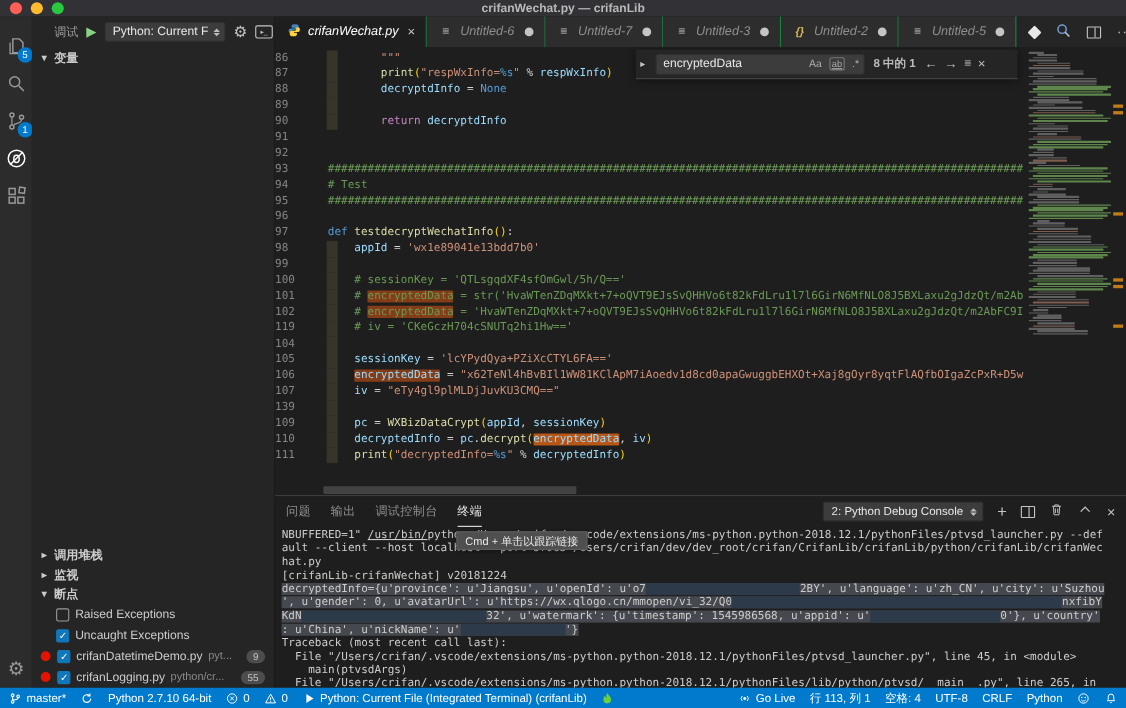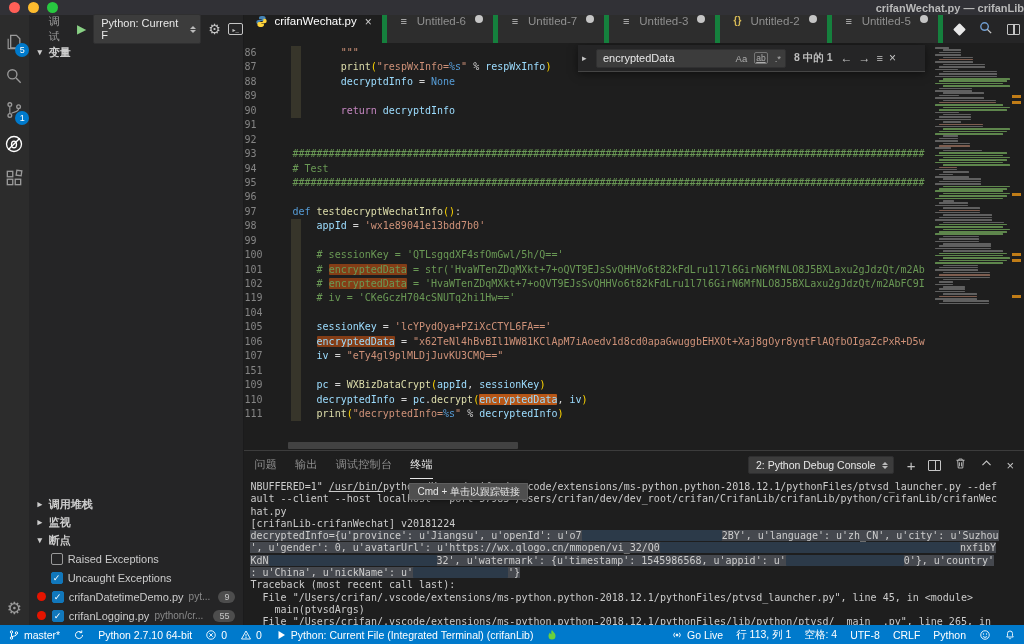--- a/index.html
+++ b/index.html
@@ -4,21 +4,21 @@
 <style>
   * { margin:0; padding:0; box-sizing:border-box; }
   html,body { width:1024px; height:644px; overflow:hidden; background:#1e1e1e;
     font-family:"Liberation Sans", sans-serif; }
   .app { width:1024px; height:644px; display:flex; flex-direction:column; font-size:12px; color:#cccccc; }
 
   
   .titlebar { height:15px; background:#313136; display:flex; align-items:center; position:relative; flex:0 0 auto; }
   .traffic { display:flex; gap:8px; margin-left:9px; }
   .tl { width:11px; height:11px; border-radius:50%; }
-  .titlebar .title { position:absolute; left:0; right:0; text-align:right; font-size:11px; color:#b9b9b9; font-weight:600; }
+  .titlebar .title { position:absolute; left:0; right:0; text-align:center; font-size:11px; color:#b9b9b9; font-weight:600; }
 
   
   .main { flex:1 1 auto; display:flex; min-height:0; }
 
   
   .activitybar { width:30px; background:#2c2c2c; display:flex; flex-direction:column; align-items:center; padding-top:10px; position:relative; }
   .ab-icon { width:26px; height:34px; display:flex; align-items:center; justify-content:center; position:relative; color:#9a9a9a; }
   .ab-icon svg { width:20px; height:20px; }
   .ab-badge { position:absolute; right:-2px; bottom:2px; background:#007acc; color:#fff; border-radius:50%;
     width:14px; height:14px; font-size:9px; display:flex; align-items:center; justify-content:center; }
@@ -47,22 +47,22 @@
   .cb.on { background:#1177bb; border-color:#1177bb; }
   .bp-dot { width:9px; height:9px; border-radius:50%; background:#e51400; flex:0 0 auto; margin-left:-14px; margin-right:1px; }
   .bp-path { color:#8a8a8a; font-size:10px; overflow:hidden; }
   .bp-badge { margin-left:auto; margin-right:8px; background:#4d4d4d; color:#c5c5c5; font-size:9px; border-radius:8px; padding:1px 6px; }
 
   
   .editor-col { flex:1 1 auto; display:flex; flex-direction:column; min-width:0; position:relative; }
 
   
   .tabbar { height:28px; background:#252526; display:flex; align-items:stretch; flex:0 0 auto; }
-  .tab { display:flex; gap:6px; padding:0 10px; background:#2d2d2d; border-right:5px solid #15803d;
-    font-size:11.5px; color:#8f8f8f; white-space:nowrap; }
+  .tab { display:flex; align-items:center; gap:6px; padding:0 10px; background:#2d2d2d; border-right:1px solid #15803d;
+    font-size:11.5px; color:#8f8f8f; white-space:nowrap;font-style:italic; }
   .tab.active { background:#1e1e1e; color:#ffffff; }
   .tab .ticon { width:14px; text-align:center; font-size:11px; color:#c5c5c5; }
   .tab .ticon.braces { color:#d7ba56; font-weight:bold; font-size:10px; }
   .tab .close { font-size:12px; color:#d0d0d0; margin-left:2px; }
   .tab .dirty { width:8px; height:8px; border-radius:50%; background:#c5c5c5; margin-left:3px; }
   .tabbar-actions { margin-left:auto; display:flex; align-items:center; gap:14px; padding:0 12px; color:#c5c5c5; }
   .run-diamond { width:9px; height:9px; background:#e8e8e8; transform:rotate(45deg); border-radius:1px; }
   .split-icon { width:13px; height:11px; border:1.2px solid #c5c5c5; border-radius:1px; position:relative; }
   .split-icon::after { content:''; position:absolute; left:50%; top:0; bottom:0; width:1.2px; background:#c5c5c5; }
   .more-dots { font-size:12px; letter-spacing:1px; color:#c5c5c5; }
@@ -319,21 +319,21 @@
             <div class="code-line band"><span class="ln">98</span><span class="tok txt">    </span><span class="tok var">appId</span><span class="tok txt"> = </span><span class="tok str">'wx1e89041e13bdd7b0'</span></div>
             <div class="code-line band"><span class="ln">99</span></div>
             <div class="code-line band"><span class="ln">100</span><span class="tok txt">    </span><span class="tok com"># sessionKey = 'QTLsgqdXF4sfOmGwl/5h/Q=='</span></div>
             <div class="code-line band"><span class="ln">101</span><span class="tok txt">    </span><span class="tok com"># </span><span class="tok com m">encryptedData</span><span class="tok com"> = str('HvaWTenZDqMXkt+7+oQVT9EJsSvQHHVo6t82kFdLru1l7l6GirN6MfNLO8J5BXLaxu2gJdzQt/m2Ab</span></div>
             <div class="code-line band"><span class="ln">102</span><span class="tok txt">    </span><span class="tok com"># </span><span class="tok com m">encryptedData</span><span class="tok com"> = 'HvaWTenZDqMXkt+7+oQVT9EJsSvQHHVo6t82kFdLru1l7l6GirN6MfNLO8J5BXLaxu2gJdzQt/m2AbFC9I</span></div>
             <div class="code-line band"><span class="ln">119</span><span class="tok txt">    </span><span class="tok com"># iv = 'CKeGczH704cSNUTq2hi1Hw=='</span></div>
             <div class="code-line band"><span class="ln">104</span></div>
             <div class="code-line band"><span class="ln">105</span><span class="tok txt">    </span><span class="tok var">sessionKey</span><span class="tok txt"> = </span><span class="tok str">'lcYPydQya+PZiXcCTYL6FA=='</span></div>
             <div class="code-line band"><span class="ln">106</span><span class="tok txt">    </span><span class="tok var m">encryptedData</span><span class="tok txt"> = </span><span class="tok str">"x62TeNl4hBvBIl1WW81KClApM7iAoedv1d8cd0apaGwuggbEHXOt+Xaj8gOyr8yqtFlAQfbOIgaZcPxR+D5w</span></div>
             <div class="code-line band"><span class="ln">107</span><span class="tok txt">    </span><span class="tok var">iv</span><span class="tok txt"> = </span><span class="tok str">"eTy4gl9plMLDjJuvKU3CMQ=="</span></div>
-            <div class="code-line band"><span class="ln">151</span></div>
+            <div class="code-line band"><span class="ln">139</span></div>
             <div class="code-line band"><span class="ln">109</span><span class="tok txt">    </span><span class="tok var">pc</span><span class="tok txt"> = </span><span class="tok fn">WXBizDataCrypt</span><span class="tok par">(</span><span class="tok var">appId</span><span class="tok txt">, </span><span class="tok var">sessionKey</span><span class="tok par">)</span></div>
             <div class="code-line band"><span class="ln">110</span><span class="tok txt">    </span><span class="tok var">decryptedInfo</span><span class="tok txt"> = </span><span class="tok var">pc</span><span class="tok txt">.</span><span class="tok fn">decrypt</span><span class="tok par">(</span><span class="tok var cur">encryptedData</span><span class="tok txt">, </span><span class="tok var">iv</span><span class="tok par">)</span></div>
             <div class="code-line band"><span class="ln">111</span><span class="tok txt">    </span><span class="tok fn">print</span><span class="tok par">(</span><span class="tok str">"decryptedInfo=</span><span class="tok kw">%s</span><span class="tok str">"</span><span class="tok txt"> % </span><span class="tok var">decryptedInfo</span><span class="tok par">)</span></div>
           </div>
         <div class="minimap" id="minimap">
             <div class="mm-row">
               <div class="mm-bar" style="margin-left: 0px; width: 14px; background: rgba(205, 205, 205, 0.38);"></div>
             </div>
             <div class="mm-row">
               <div class="mm-bar" style="margin-left: 8px; width: 18px; background: rgba(205, 205, 205, 0.38);"></div>

